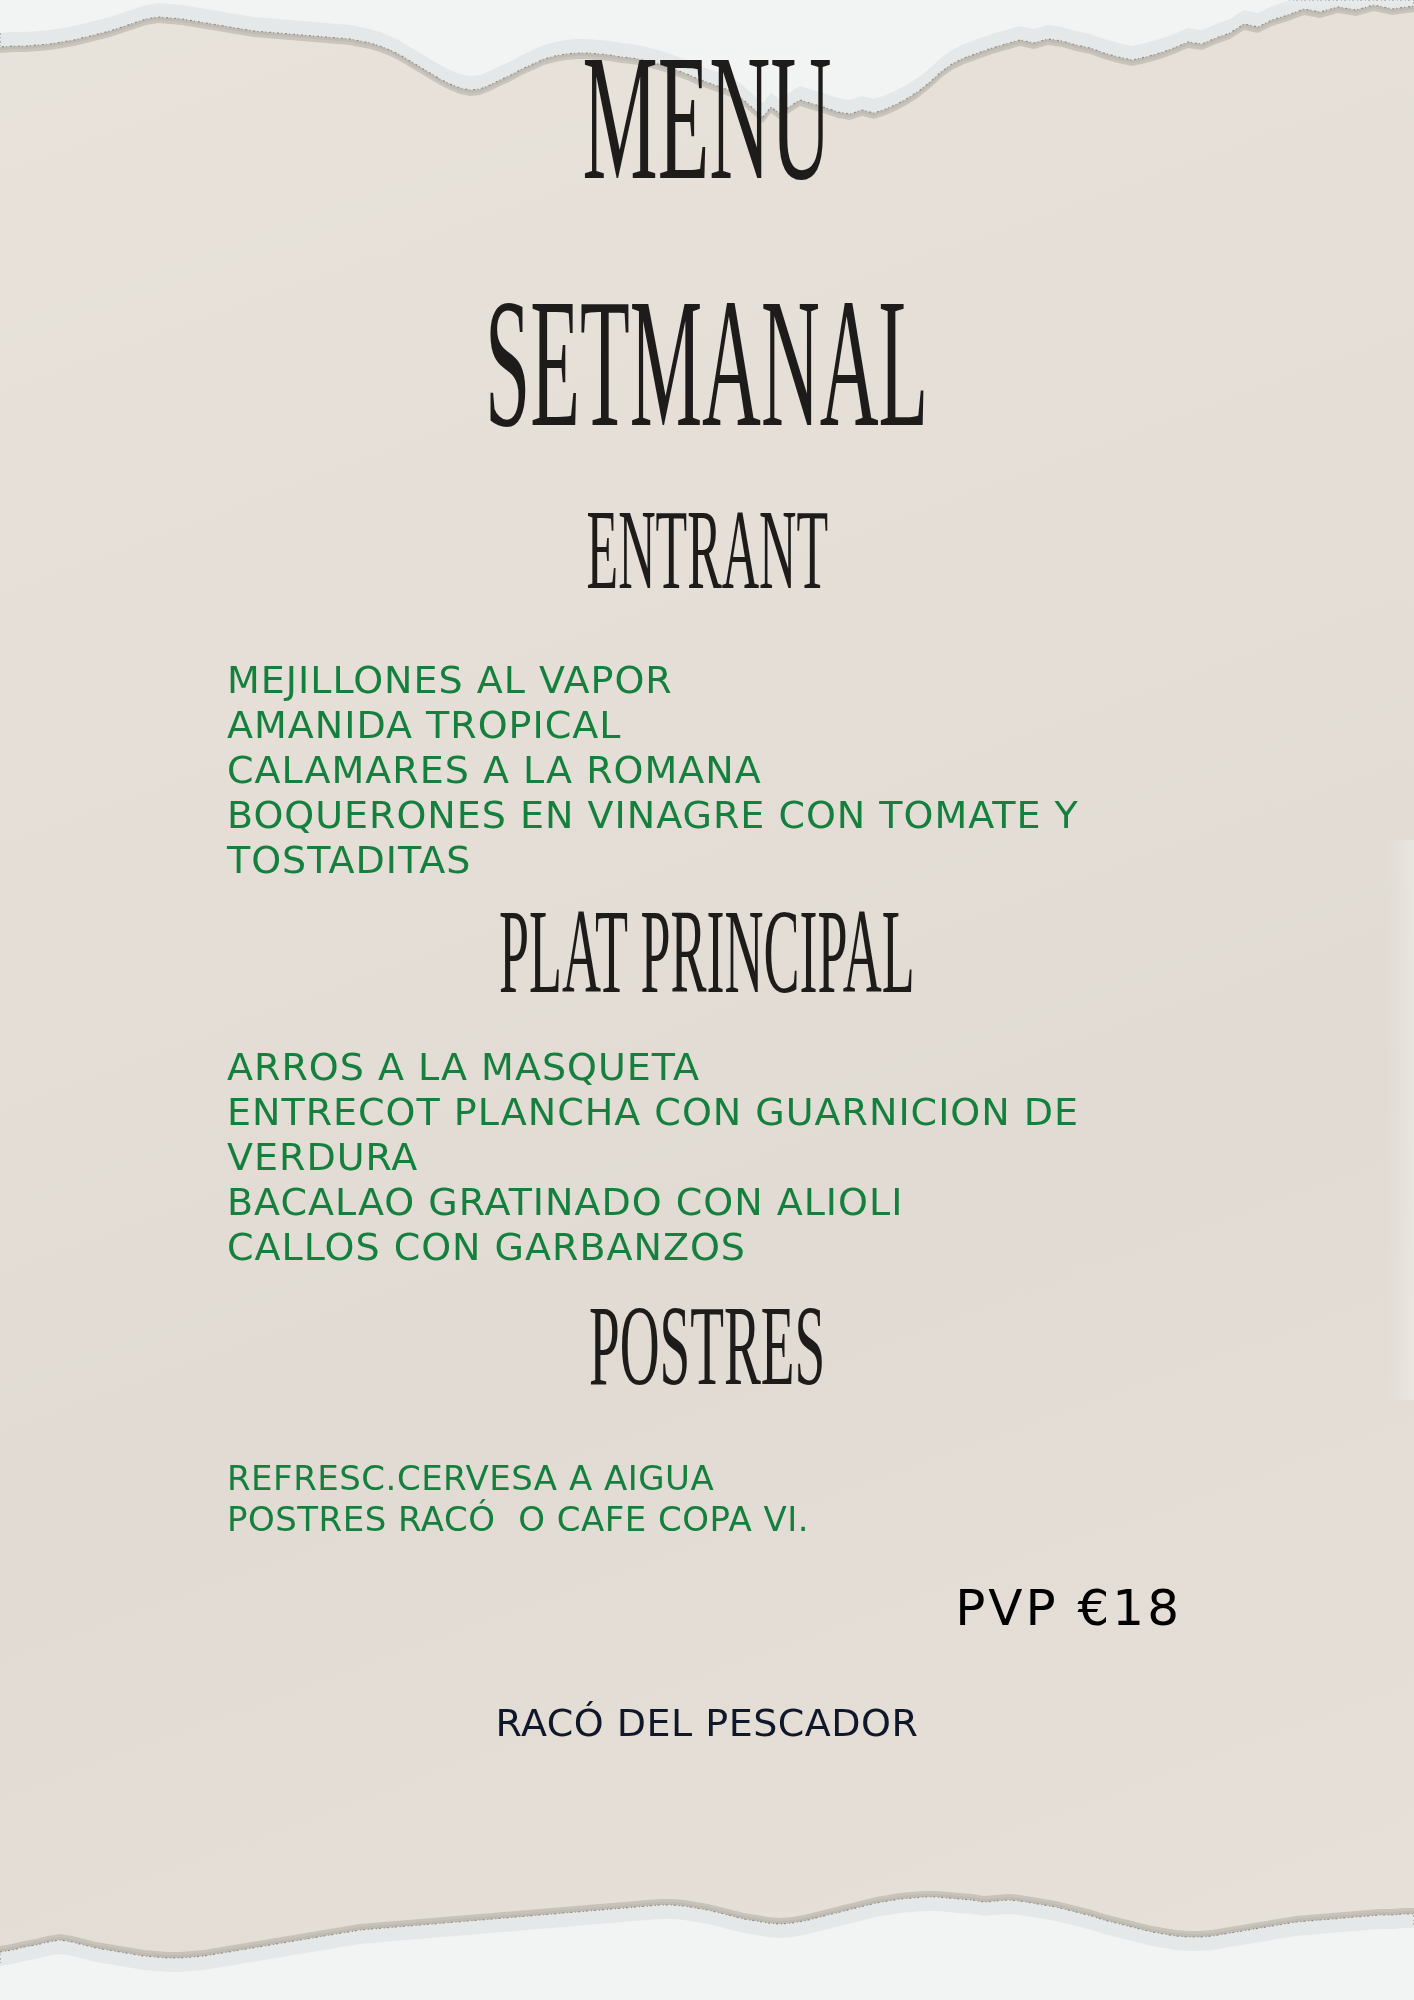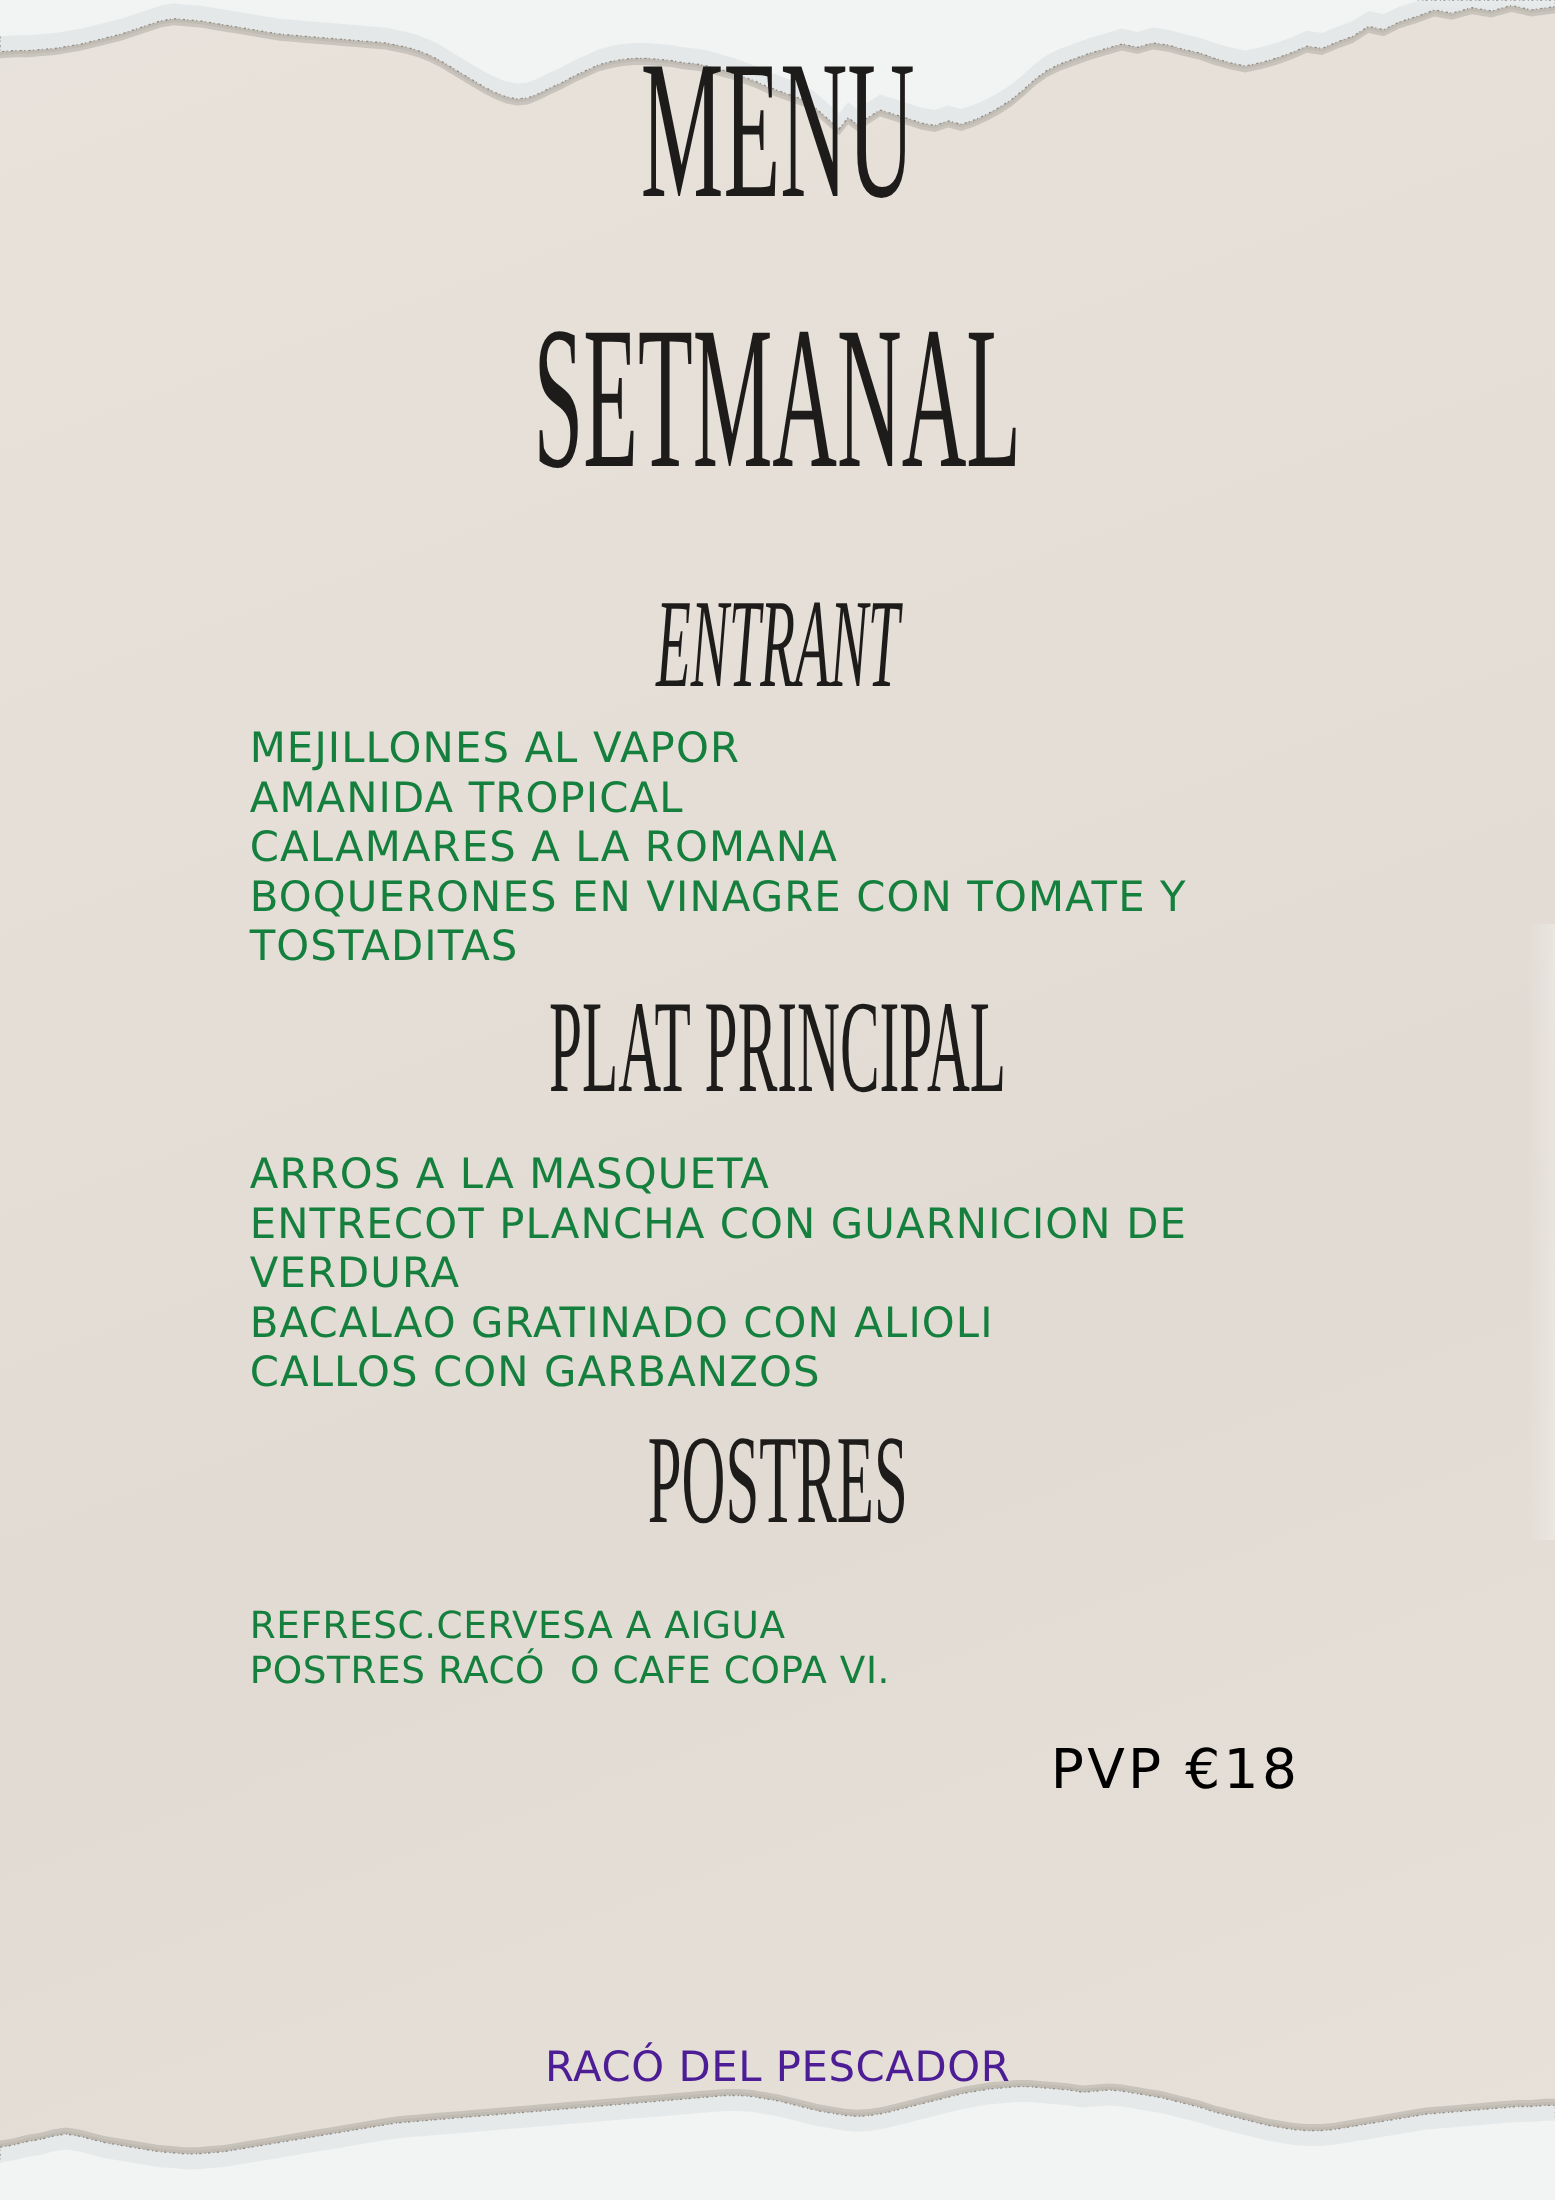--- a/index.html
+++ b/index.html
@@ -28,43 +28,43 @@
 
   .h{
     position:absolute;left:0;width:100%;
     text-align:center;line-height:1;font-weight:400;
     font-family:"Liberation Serif","DejaVu Serif",serif;
     color:#1d1c1a;white-space:nowrap;
   }
   .h > span{display:inline-block;transform-origin:50% 50%;}
   .h-menu      {top:28px;  font-size:180px;} .h-menu>span      {transform:scaleX(.47);}
   .h-setmanal  {top:270px; font-size:185px;} .h-setmanal>span  {transform:scaleX(.44);}
-  .h-entrant   {top:528px; font-size:115px;font-style:italic;} .h-entrant>span   {transform:scaleX(.45);}
+  .h-entrant   {top:492px; font-size:115px;} .h-entrant>span   {transform:scaleX(.45);}
   .h-plat      {top:892px; font-size:120px;} .h-plat>span      {transform:scaleX(.45);}
   .h-postres   {top:1288px;font-size:115px;} .h-postres>span   {transform:scaleX(.48);}
 
   .list{
     position:absolute;left:227px;width:960px;
     text-align:left;color:#15803d;
     font-size:38px;line-height:45px;letter-spacing:1px;
   }
   .list .item{white-space:pre-wrap;}
   .list-entrant{top:658px;}
   .list-main{top:1045px;}
   .list-postres{top:1458px;font-size:34px;line-height:41px;letter-spacing:.5px;}
 
   .price{
     position:absolute;right:232px;top:1583px;
     font-size:50px;line-height:1;letter-spacing:3px;
     color:#000000;white-space:nowrap;
   }
   .footer-name{
-    position:absolute;left:0;width:100%;top:1860px;
+    position:absolute;left:0;width:100%;top:1704px;
     text-align:center;font-size:38px;line-height:1;letter-spacing:.5px;
-    color:#4c1d95;
+    color:#0f172a;
   }
 </style>
 </head>
 <body>
 
 <div class="page">
 
   <svg class="torn torn-top" viewBox="0 0 1414 130" preserveAspectRatio="none" aria-hidden="true">
     <defs>
       <path id="tearTop" d="M0,0 H1414 V6 L1392,9 1374,5 1356,10 1338,7 1320,12 1304,9 1288,15 1272,20 1258,27 1244,24 1230,33 1216,38 1202,44 1188,42 1174,48 1160,53 1146,57 1132,60 1118,57 1104,53 1090,48 1076,45 1062,41 1048,39 1034,43 1020,40 1006,44 992,48 978,53 964,58 952,64 941,72 930,82 919,91 908,98 897,104 886,109 874,113 862,110 850,114 838,112 826,108 813,104 800,100 789,107 779,113 771,107 763,117 756,111 748,104 740,97 731,91 720,87 709,83 698,79 687,74 676,70 665,66 654,63 643,60 632,58 621,57 610,55 599,54 588,53 577,53 566,54 555,56 544,59 533,64 522,69 511,75 500,80 490,85 480,89 470,90 460,88 450,84 440,79 430,73 420,67 410,61 400,55 390,50 380,46 370,43 360,41 350,39 338,38 326,37 314,36 302,35 290,34 278,33 266,32 254,31 242,29 230,27 218,25 206,23 194,21 182,19 170,18 158,17 146,19 134,23 122,27 110,31 98,34 86,37 74,40 62,42 50,44 38,45 26,46 14,46 0,47 Z"></path>

